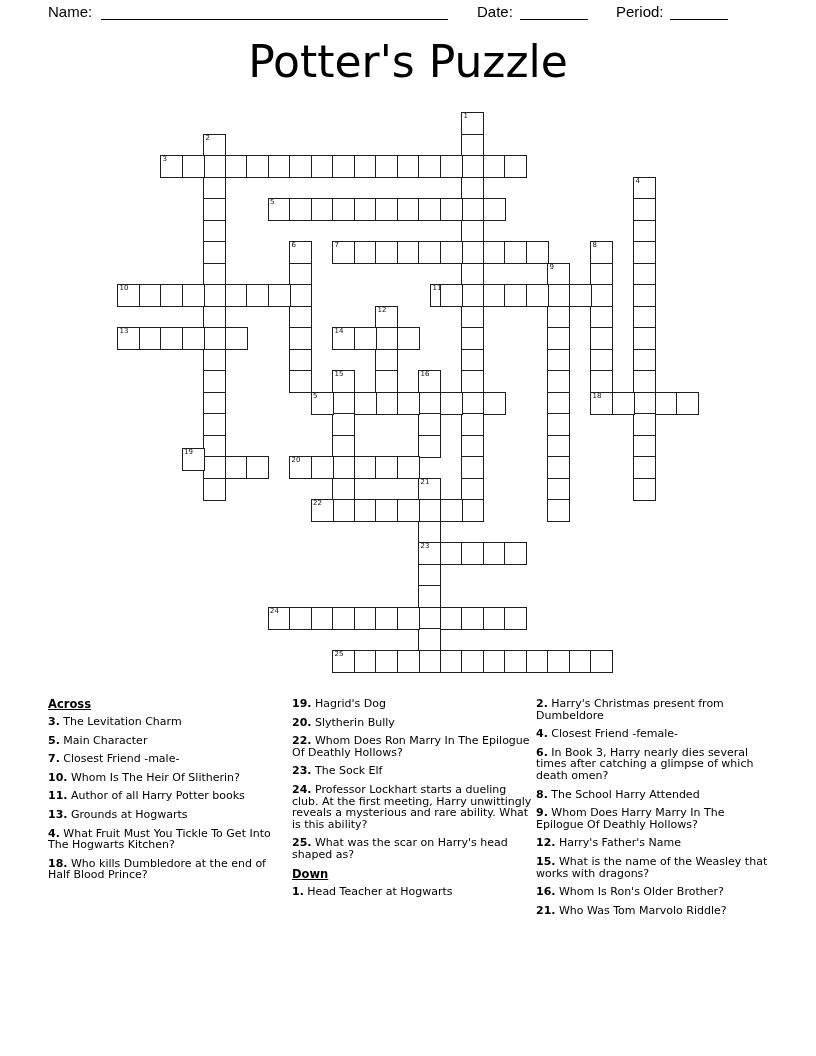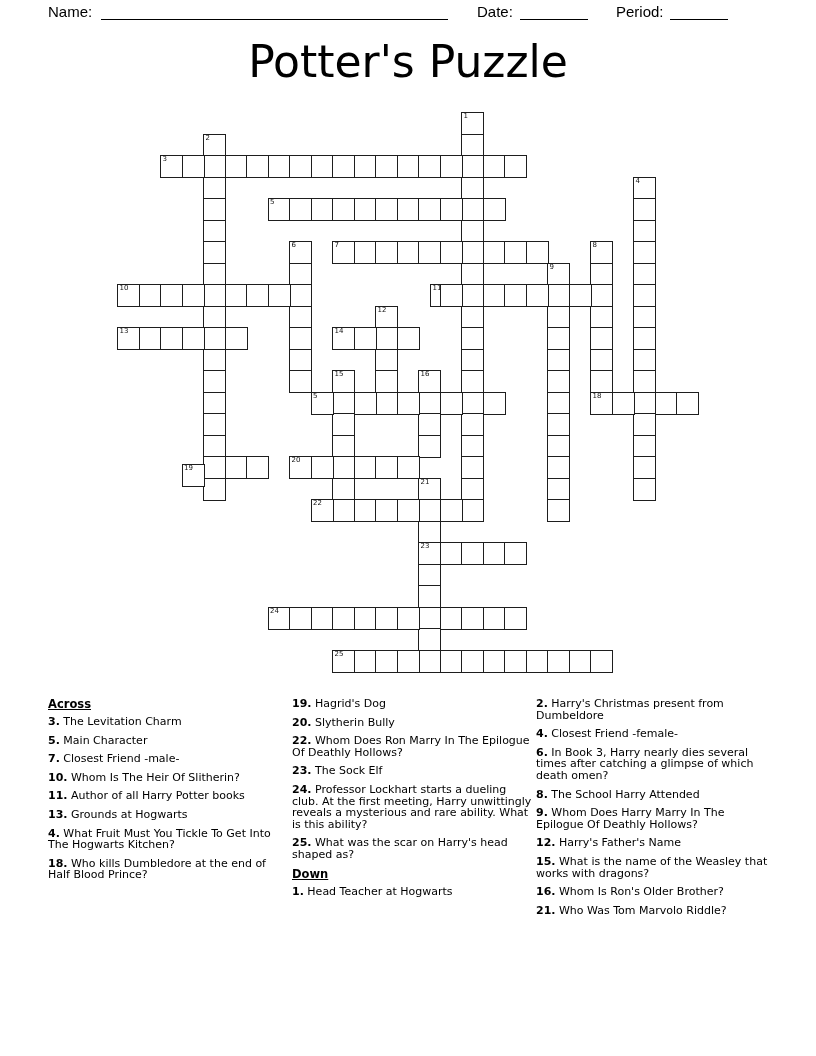--- a/index.html
+++ b/index.html
@@ -247,21 +247,21 @@
     <div class="cell" style="left: 193.5px; top: 279.5px;">
       <span class="num">5</span>
     </div>
     <div class="cell" style="left: 236.5px; top: 279.5px;"></div>
     <div class="cell" style="left: 279.5px; top: 279.5px;"></div>
     <div class="cell" style="left: 322.5px; top: 279.5px;"></div>
     <div class="cell" style="left: 365.5px; top: 279.5px;"></div>
     <div class="cell" style="left: 494.5px; top: 279.5px;"></div>
     <div class="cell" style="left: 537.5px; top: 279.5px;"></div>
     <div class="cell" style="left: 559px; top: 279.5px;"></div>
-    <div class="cell" style="left: 64.5px; top: 352px; text-align: right;">
+    <div class="cell" style="left: 64.5px; top: 336px; text-align: right;">
       <span class="num">19</span>
     </div>
     <div class="cell" style="left: 107.5px; top: 344px;"></div>
     <div class="cell" style="left: 129px; top: 344px;"></div>
     <div class="cell" style="left: 172px; top: 344px;">
       <span class="num">20</span>
     </div>
     <div class="cell" style="left: 193.5px; top: 344px;"></div>
     <div class="cell" style="left: 236.5px; top: 344px;"></div>
     <div class="cell" style="left: 258px; top: 344px;"></div>

